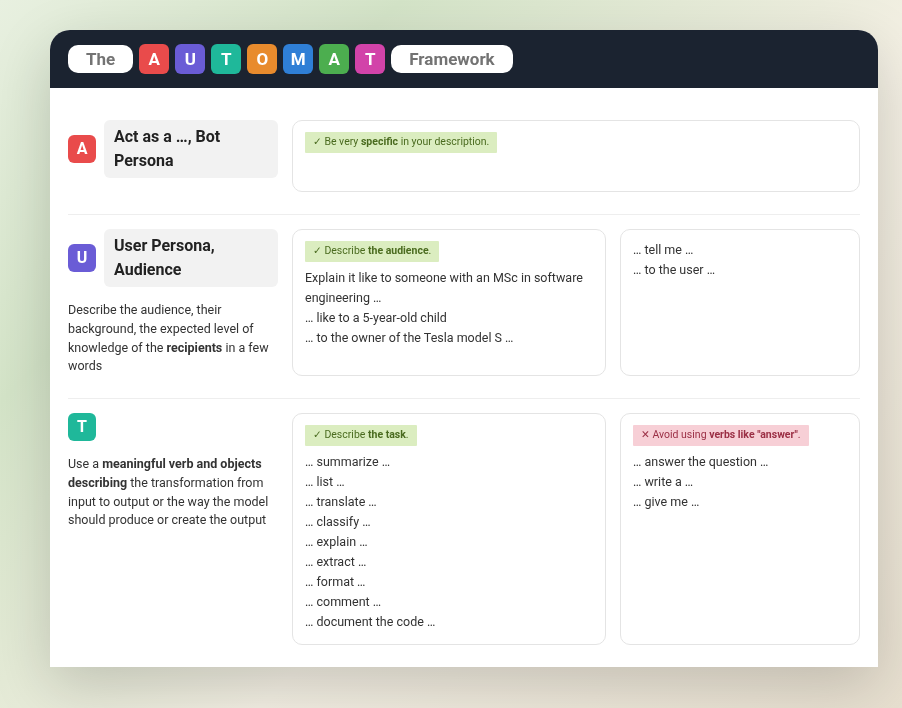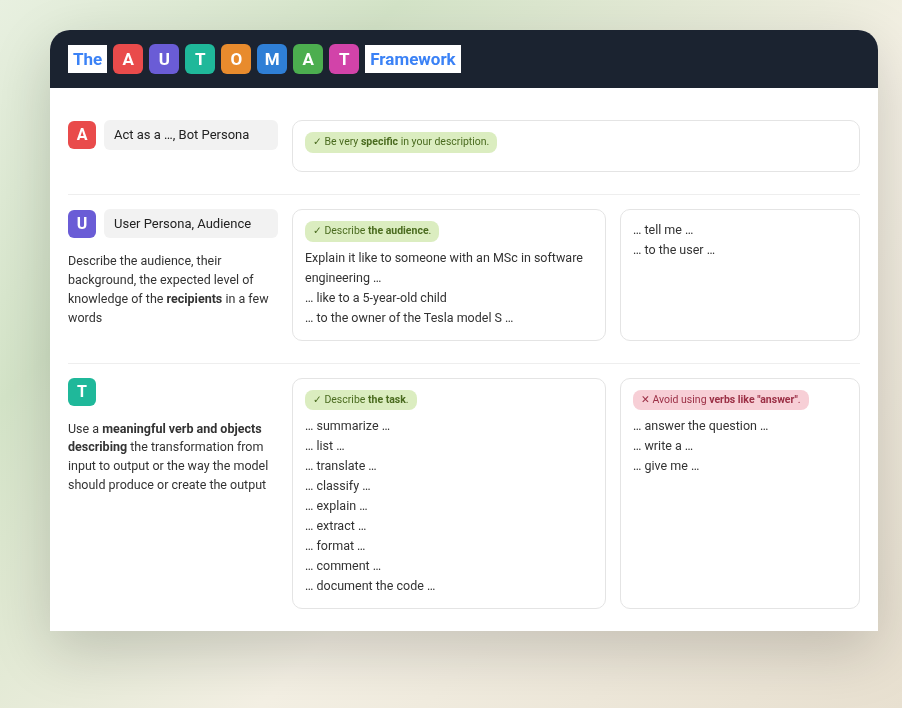--- a/index.html
+++ b/index.html
@@ -20,24 +20,24 @@
   }
   .header {
     background: #1b2330;
     padding: 14px 18px;
     display: flex;
     gap: 6px;
     align-items: center;
   }
   .pill {
     background: #fff;
-    color: #3b82f6;
+    color: #737373;
     font-weight: 700;
-    padding: 4px 5px;
-    border-radius: 0;
+    padding: 4px 18px;
+    border-radius: 10px;
     font-size: 17px;
   }
   .letter {
     width: 30px;
     height: 30px;
     border-radius: 6px;
     color: #fff;
     font-weight: 700;
     font-size: 17px;
     display: flex;
@@ -84,43 +84,43 @@
     font-size: 16px;
     display: flex;
     align-items: center;
     justify-content: center;
     flex-shrink: 0;
   }
   .left-title {
     background: #f2f2f2;
     border-radius: 6px;
     padding: 5px 10px;
-    font-weight: 400;
-    font-size: 13px;
+    font-weight: 700;
+    font-size: 16px;
     color: #222;
     flex: 1;
   }
   .col-left b { font-weight: 700; }
 
   .panel {
     border: 1px solid #e4e4e4;
     border-radius: 10px;
     padding: 10px 12px 12px 12px;
     font-size: 12.5px;
     color: #333;
     line-height: 1.6;
   }
   .col-good { flex: 1 1 0; }
   .col-bad  { flex: 0 0 240px; }
 
   .badge {
     display: inline-block;
     font-size: 10.5px;
     padding: 2px 8px;
-    border-radius: 8px;
+    border-radius: 1px;
     margin-bottom: 6px;
   }
   .badge-good { background:#dbedc0; color:#4a6b1f; }
   .badge-good::before { content:"✓ "; }
   .badge-bad  { background:#f7cfd6; color:#9b2f45; }
   .badge-bad::before  { content:"✕ "; }
   .badge b { font-weight: 700; }
 
   .ex { white-space: pre-line; }
 </style>

